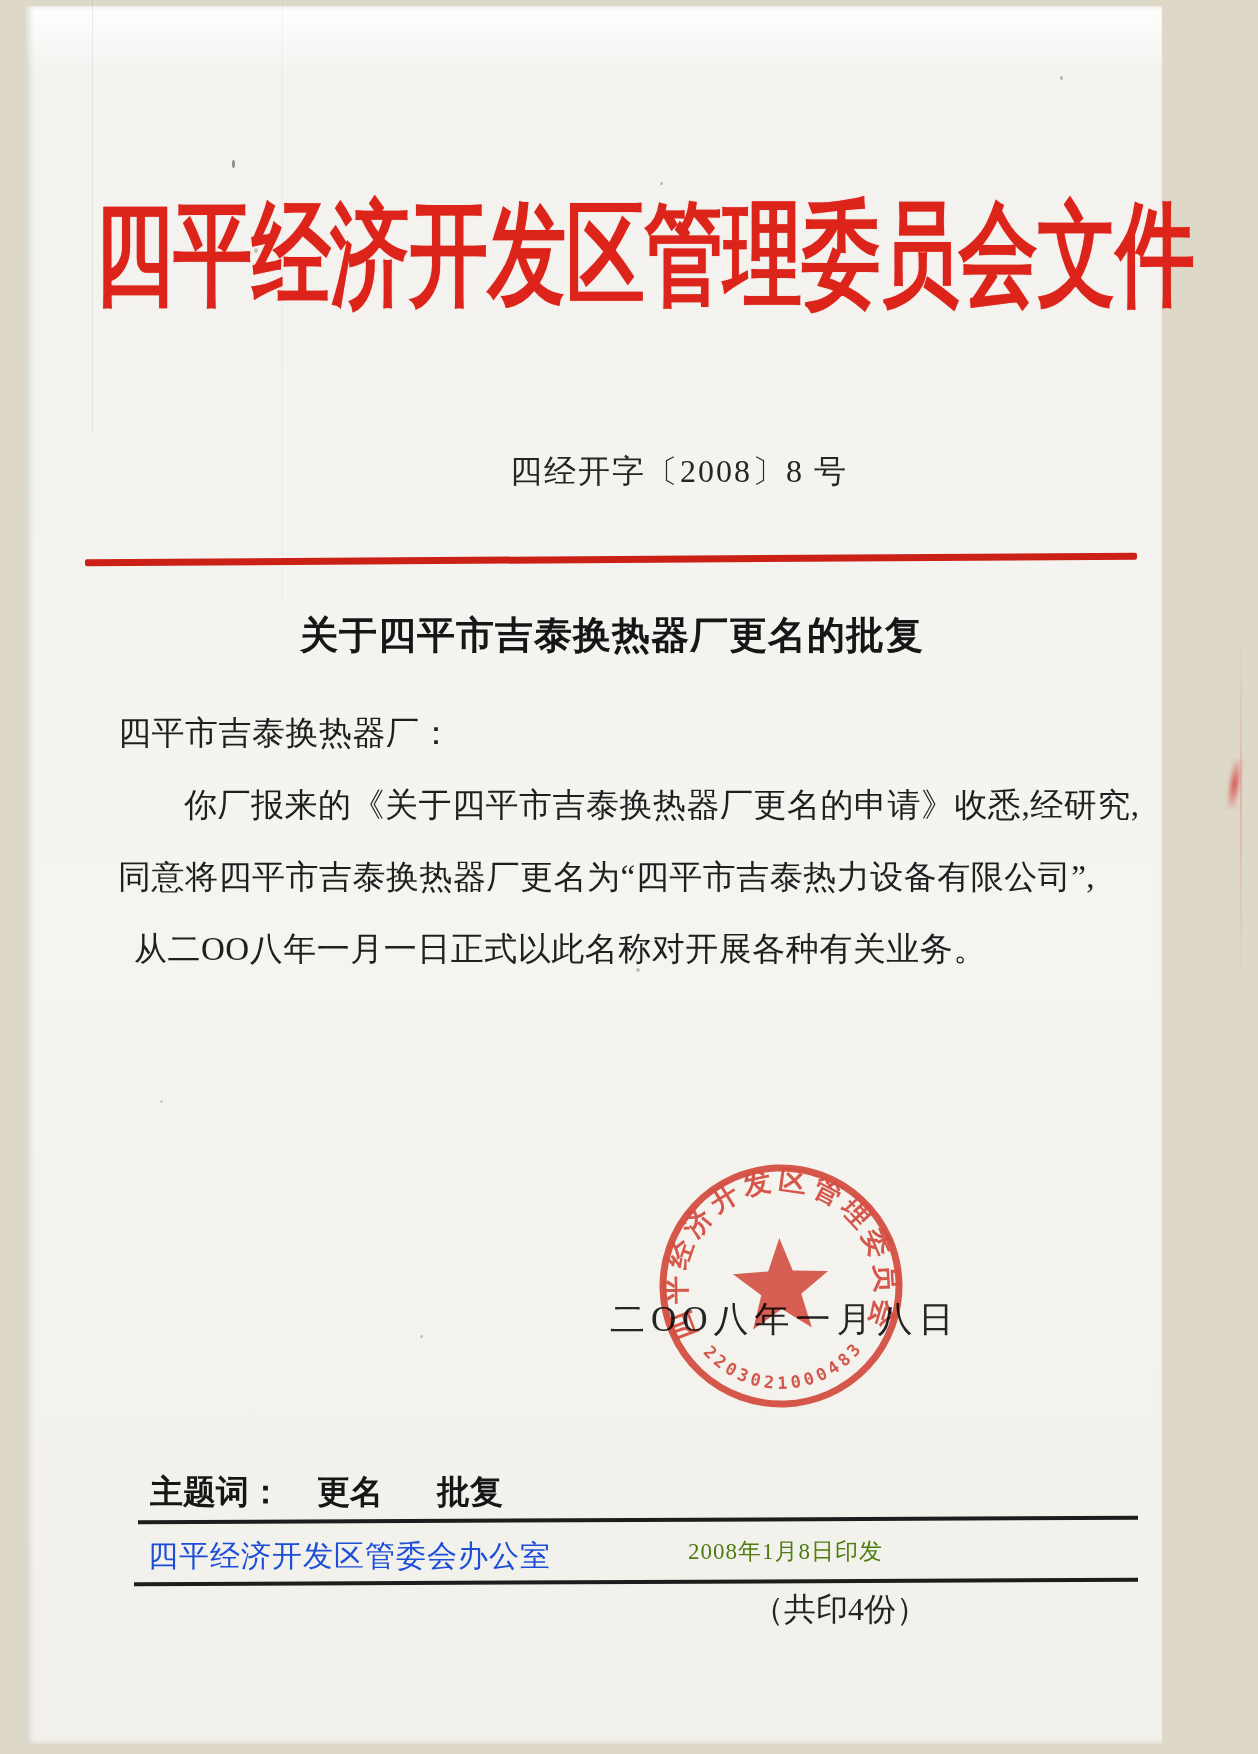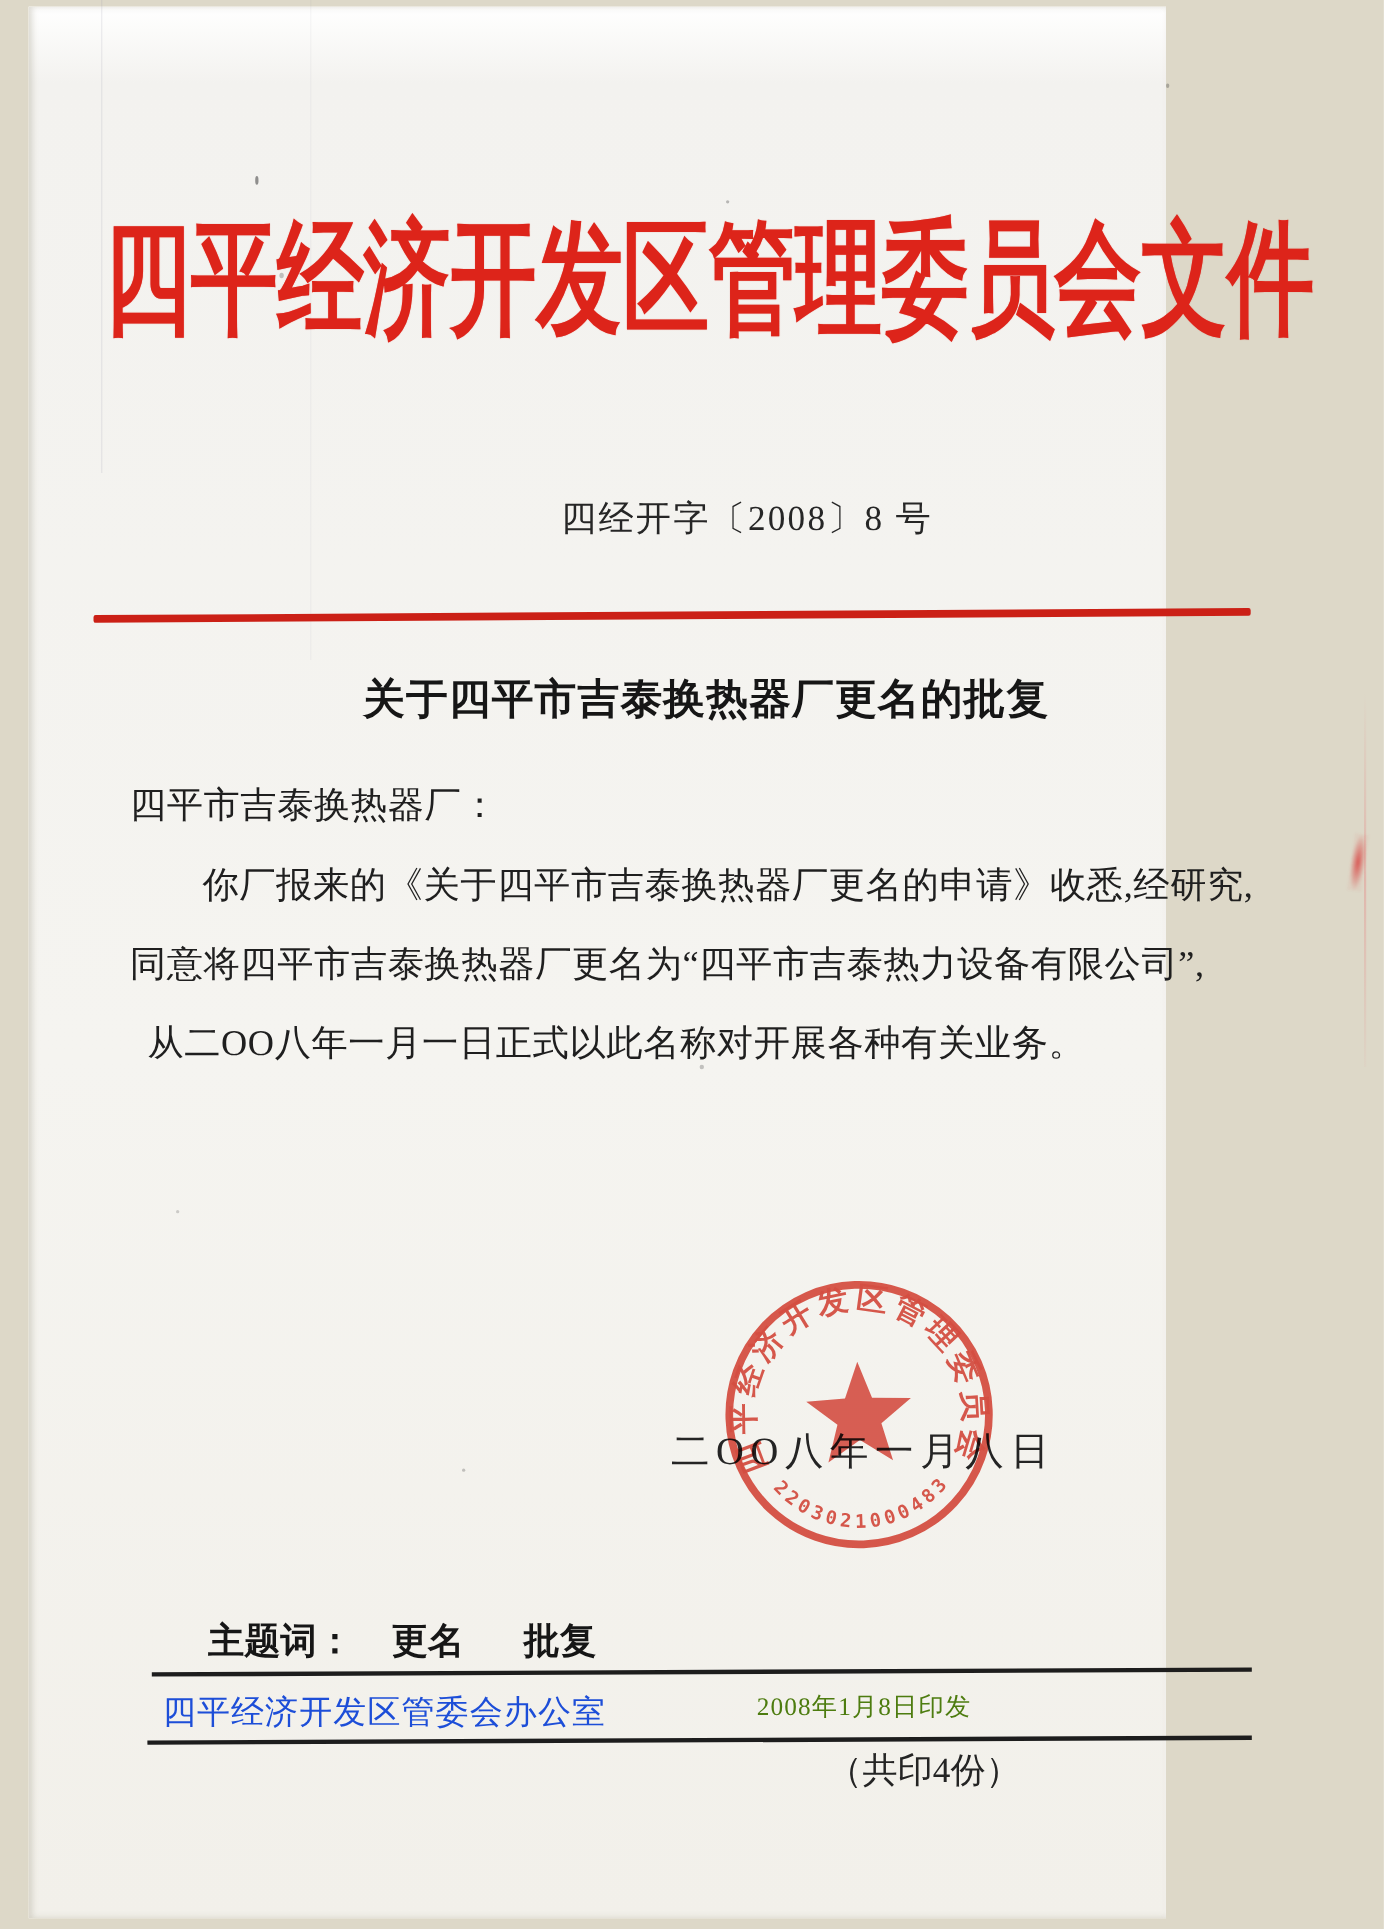--- a/index.html
+++ b/index.html
@@ -3,21 +3,21 @@
 <meta charset="utf-8">
 <style>
   html,body{margin:0;padding:0;}
   body{
     width:1258px;height:1754px;
     background:#ddd8c8;
     font-family:"Liberation Serif", serif;
     overflow:hidden;
   }
   #page{
-    position:relative;width:1060px;height:1754px;
+    position:relative;width:1162px;height:1754px;
   }
   
   .paper{
     position:absolute;left:26px;top:6px;right:0;bottom:10px;
     background:
       linear-gradient(180deg, #ffffff 0%, #f3f2ef 4%, #f5f4f0 55%, #f2f0ea 100%);
     box-shadow:inset 3px 0 6px rgba(120,110,85,0.25), inset 0 2px 3px rgba(255,255,255,0.8);
   }
   .crease{
     position:absolute;width:1px;background:rgba(150,150,165,0.18);
@@ -55,21 +55,21 @@
   .red-rule{
     position:absolute;left:85px;top:556px;width:1052px;height:7px;
     background:#cb2016;
     transform:rotate(-0.35deg);
     border-radius:2px;
   }
   .doc-title{
     position:absolute;left:300px;top:610px;width:660px;
     font-family:"Liberation Sans", sans-serif;
     font-weight:bold;font-size:38px;color:#161616;
-    white-space:nowrap;letter-spacing:1px;margin-left:30px;
+    white-space:nowrap;letter-spacing:1px;
   }
   .body-text{
     position:absolute;left:118px;width:1030px;
     font-size:33px;color:#1f1f1f;line-height:1.2;
     white-space:nowrap;letter-spacing:0.5px;
   }
   .indent{padding-left:66px;}
 
   
   .seal{
@@ -80,21 +80,21 @@
   .sig-date{
     position:absolute;left:610px;top:1296px;
     font-size:35px;color:#242424;letter-spacing:6px;z-index:3;
     white-space:nowrap;
   }
 
   
   .subject-label,.subject-kw{
     position:absolute;top:1470px;
     font-family:"Liberation Sans", sans-serif;
-    font-weight:bold;font-size:33px;color:#161616;white-space:nowrap;margin-left:39px;
+    font-weight:bold;font-size:33px;color:#161616;white-space:nowrap;
   }
   .black-rule{
     position:absolute;height:4px;background:#1d1d1d;
   }
   .footer-office{
     position:absolute;left:148px;top:1536px;
     font-size:30px;color:#1d4ed8;white-space:nowrap;letter-spacing:1px;
   }
   .footer-date{
     position:absolute;left:688px;top:1536px;

